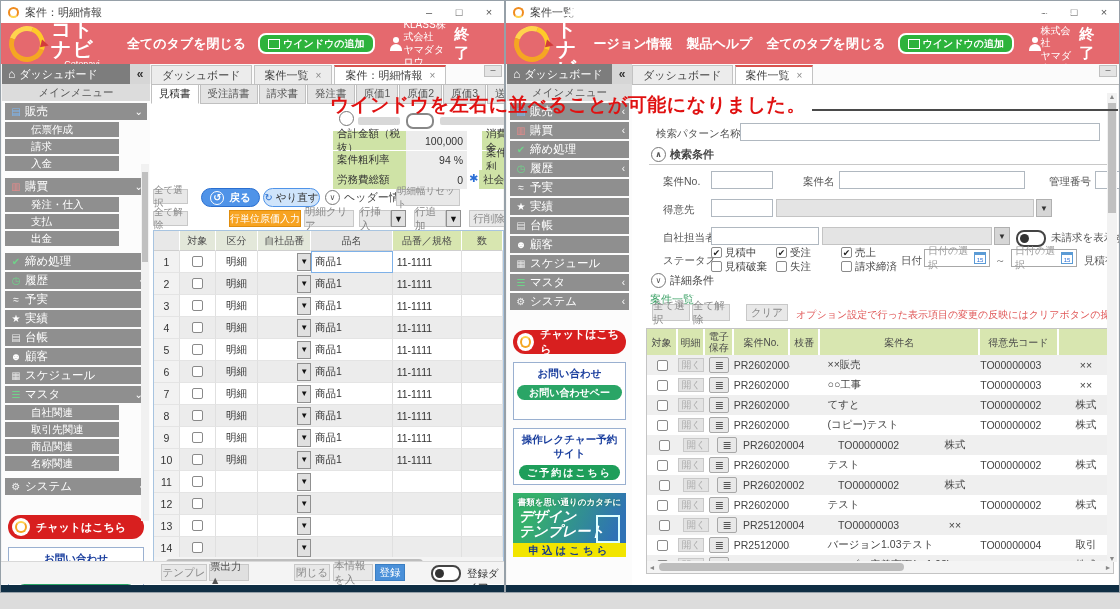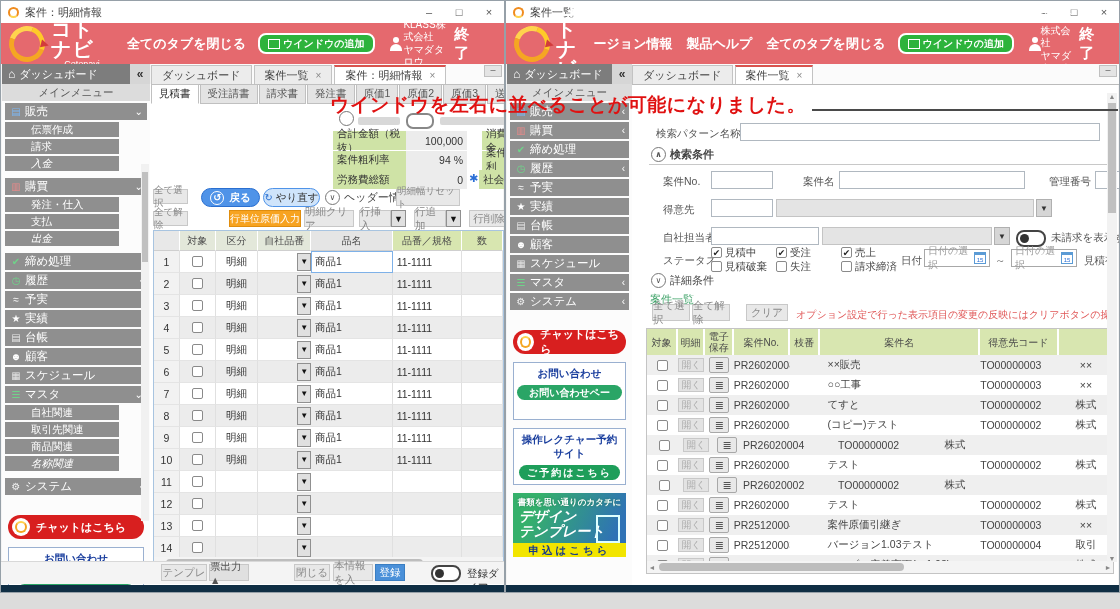--- a/index.html
+++ b/index.html
@@ -47,21 +47,21 @@
   .sb-collapse{margin-left:auto;width:20px;height:20px;background:#d6d6d6;color:#333;display:flex;
         align-items:center;justify-content:center;font-size:12px;font-weight:bold;}
   .sb-mainmenu{height:17px;background:#dcdcdc;color:#555;font-size:10.5px;display:flex;align-items:center;justify-content:center;}
   .sb-menu{padding:2px 3px 0 3px;}
   .sb-item{height:17px;margin-bottom:2px;background:#8f8f8f;color:#fff;font-size:11.5px;
         display:flex;align-items:center;padding:0 4px;}
   .sb-item .sb-icon{width:14px;font-size:10px;text-align:center;margin-right:2px;flex:0 0 auto;}
   .sb-item .sb-chev{margin-left:auto;font-size:10px;}
   .sb-sub{height:15px;margin:0 28px 2px 0;background:#8f8f8f;color:#fff;font-size:10.5px;
         display:flex;align-items:center;padding-left:26px;}
-  .grp-end{margin-bottom:7px !important;font-style:italic;}
+  .grp-end{margin-bottom:7px !important;}
   .sb-scroll{position:absolute;top:100px;bottom:64px;right:1px;width:8px;background:#f1f1f1;}
   .sb-scroll .thumb{position:absolute;top:8px;left:1px;width:6px;height:90px;background:#c0c0c0;}
   .chatpill{margin:20px 6px 0 6px;height:24px;border-radius:13px;background:#d81f1f;color:#fff;
         font-weight:bold;font-size:11px;display:flex;align-items:center;}
   .chatlogo{width:18px;height:18px;background:#fff;border-radius:50%;margin:0 6px 0 4px;position:relative;}
   .chatlogo::after{content:"";position:absolute;inset:3px;border:2px solid #f5a623;border-top-color:#ffd34d;border-radius:50%;}
   .cbox{margin:8px 6px 0 6px;background:#fff;border:1px solid #9ab0d0;padding:4px 3px;text-align:center;}
   .cbox .ct{color:#1b3f9e;font-weight:bold;font-size:10.5px;}
   .cbox .cp{margin:4px auto 0 auto;background:#2aa566;color:#fff;border-radius:9px;font-size:10px;
         font-weight:bold;height:15px;line-height:15px;padding:0 8px;display:inline-block;}
@@ -918,21 +918,20 @@
             <span class="chk"></span>
           </div>
           <div class="r-c" style="width: 30px; justify-content: center;">
             <span class="openbtn">開く</span>
           </div>
           <div class="r-c" style="width: 32px; justify-content: center;">
             <span class="docbtn">≣</span>
           </div>
           <div class="r-c" style="width: 62px;">PR25120004</div>
           <div class="r-c" style="width: 33px;"></div>
-          <div class="r-c" style="width: 177px; padding-left: 8px;">案件原価引継ぎ</div>
           <div class="r-c" style="width: 87px;">TO00000003</div>
           <div class="r-c" style="width: 60px; justify-content: center;">××</div>
         </div>
         <div class="r-row">
           <div class="r-c" style="width: 34px; justify-content: center;">
             <span class="chk"></span>
           </div>
           <div class="r-c" style="width: 30px; justify-content: center;">
             <span class="openbtn">開く</span>
           </div>

